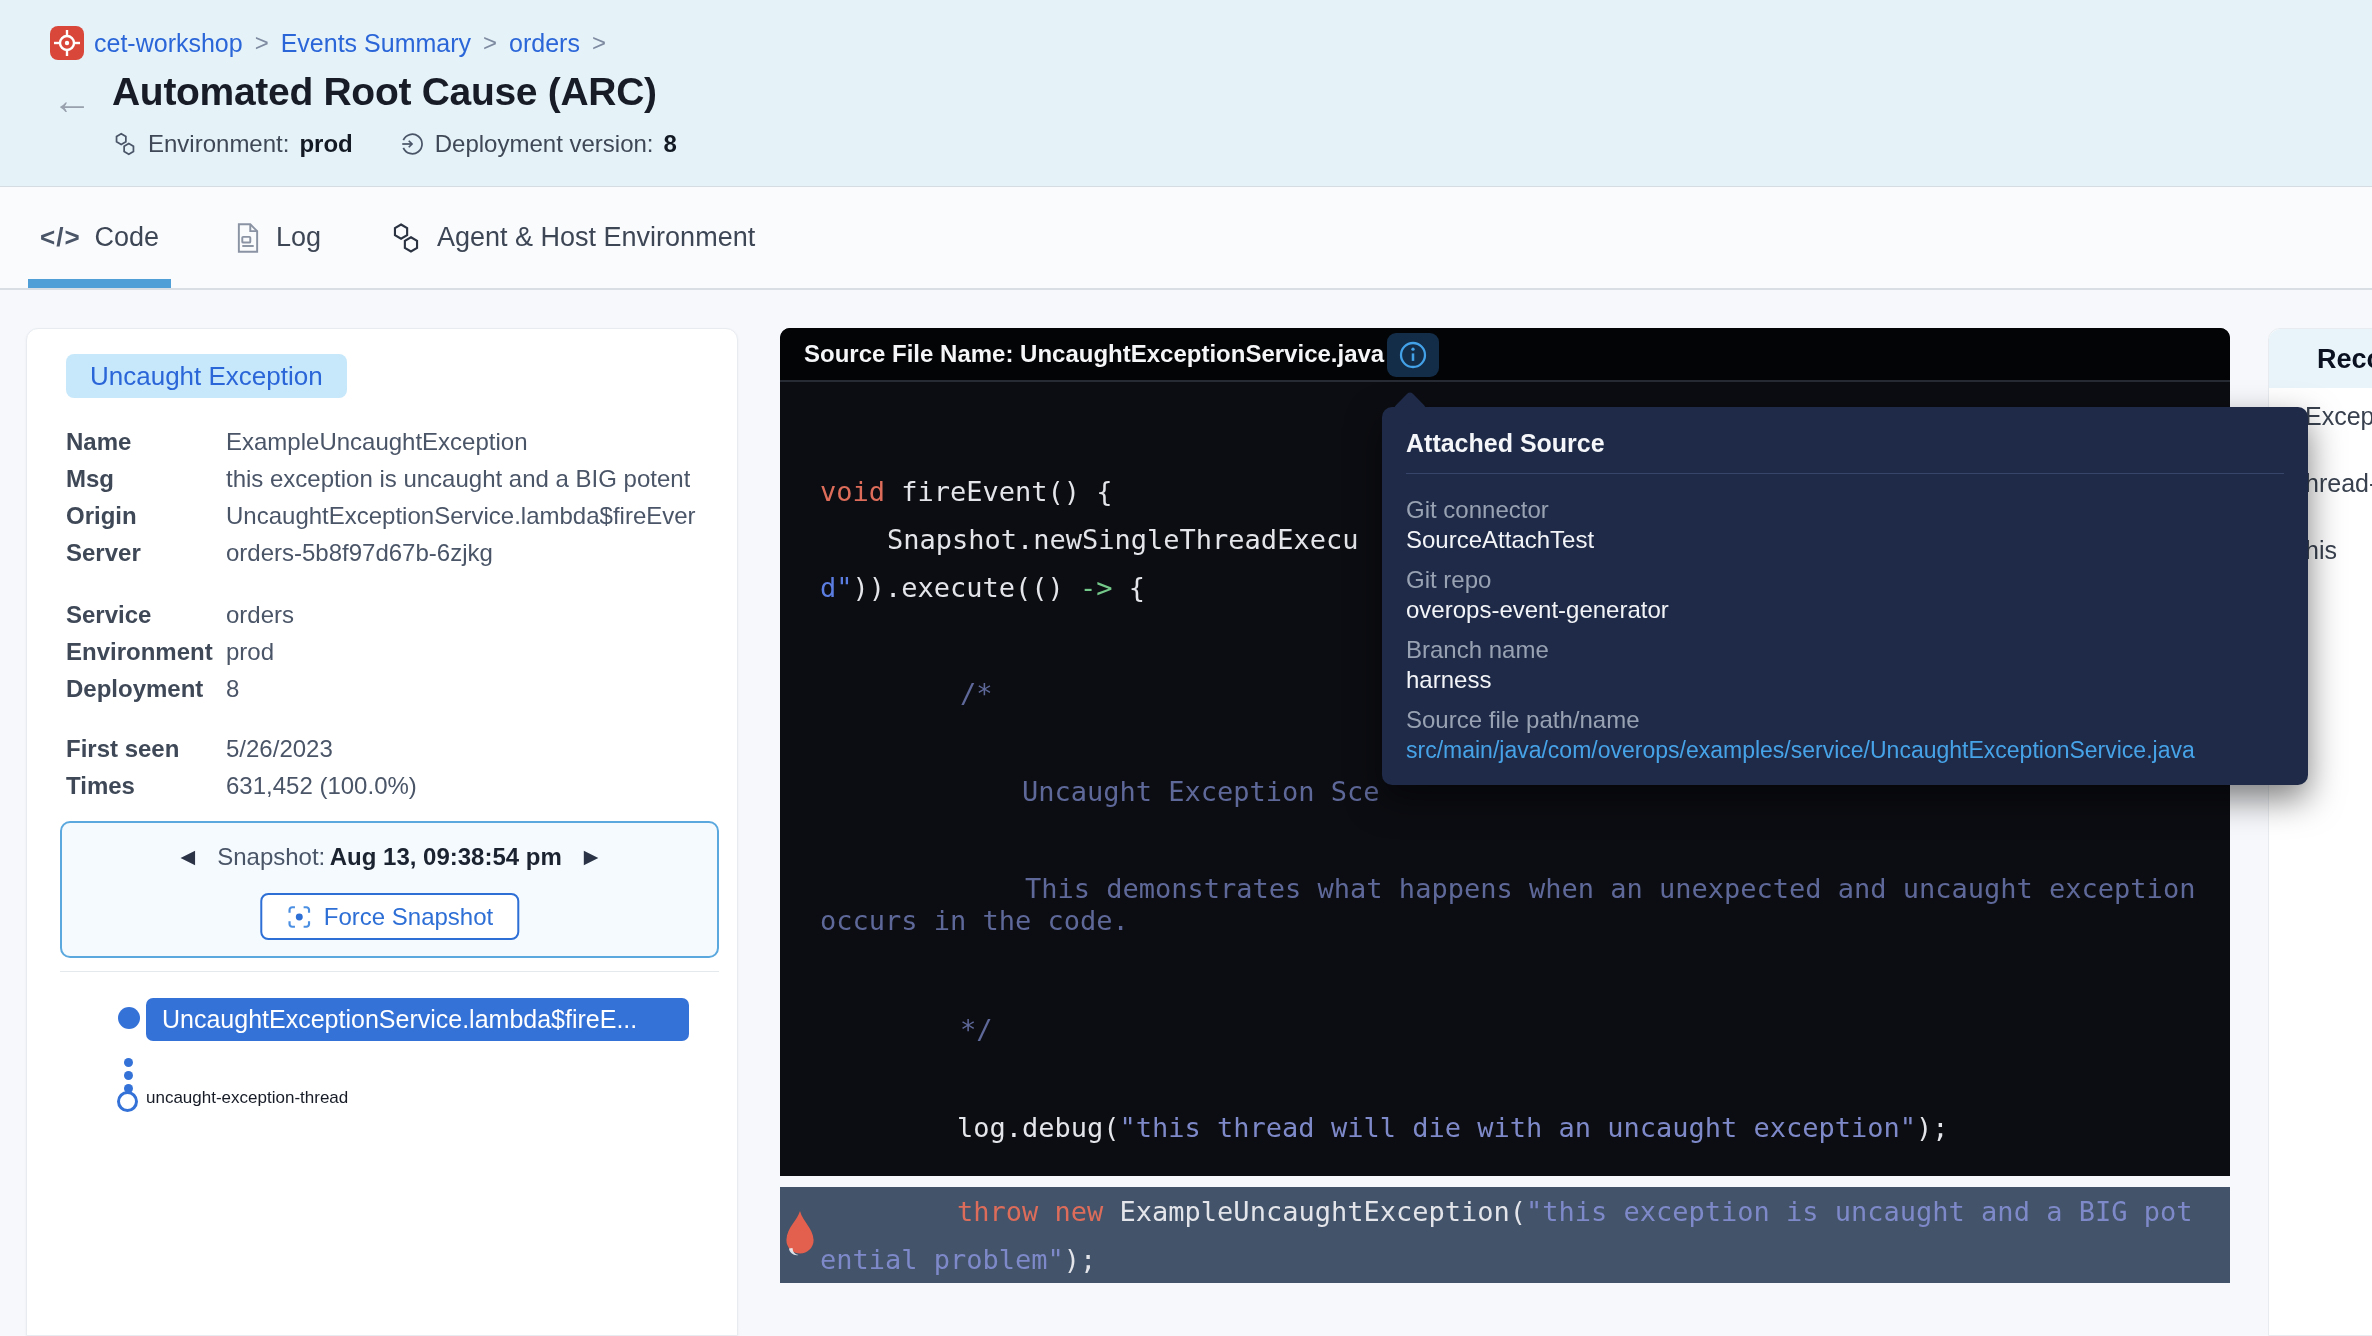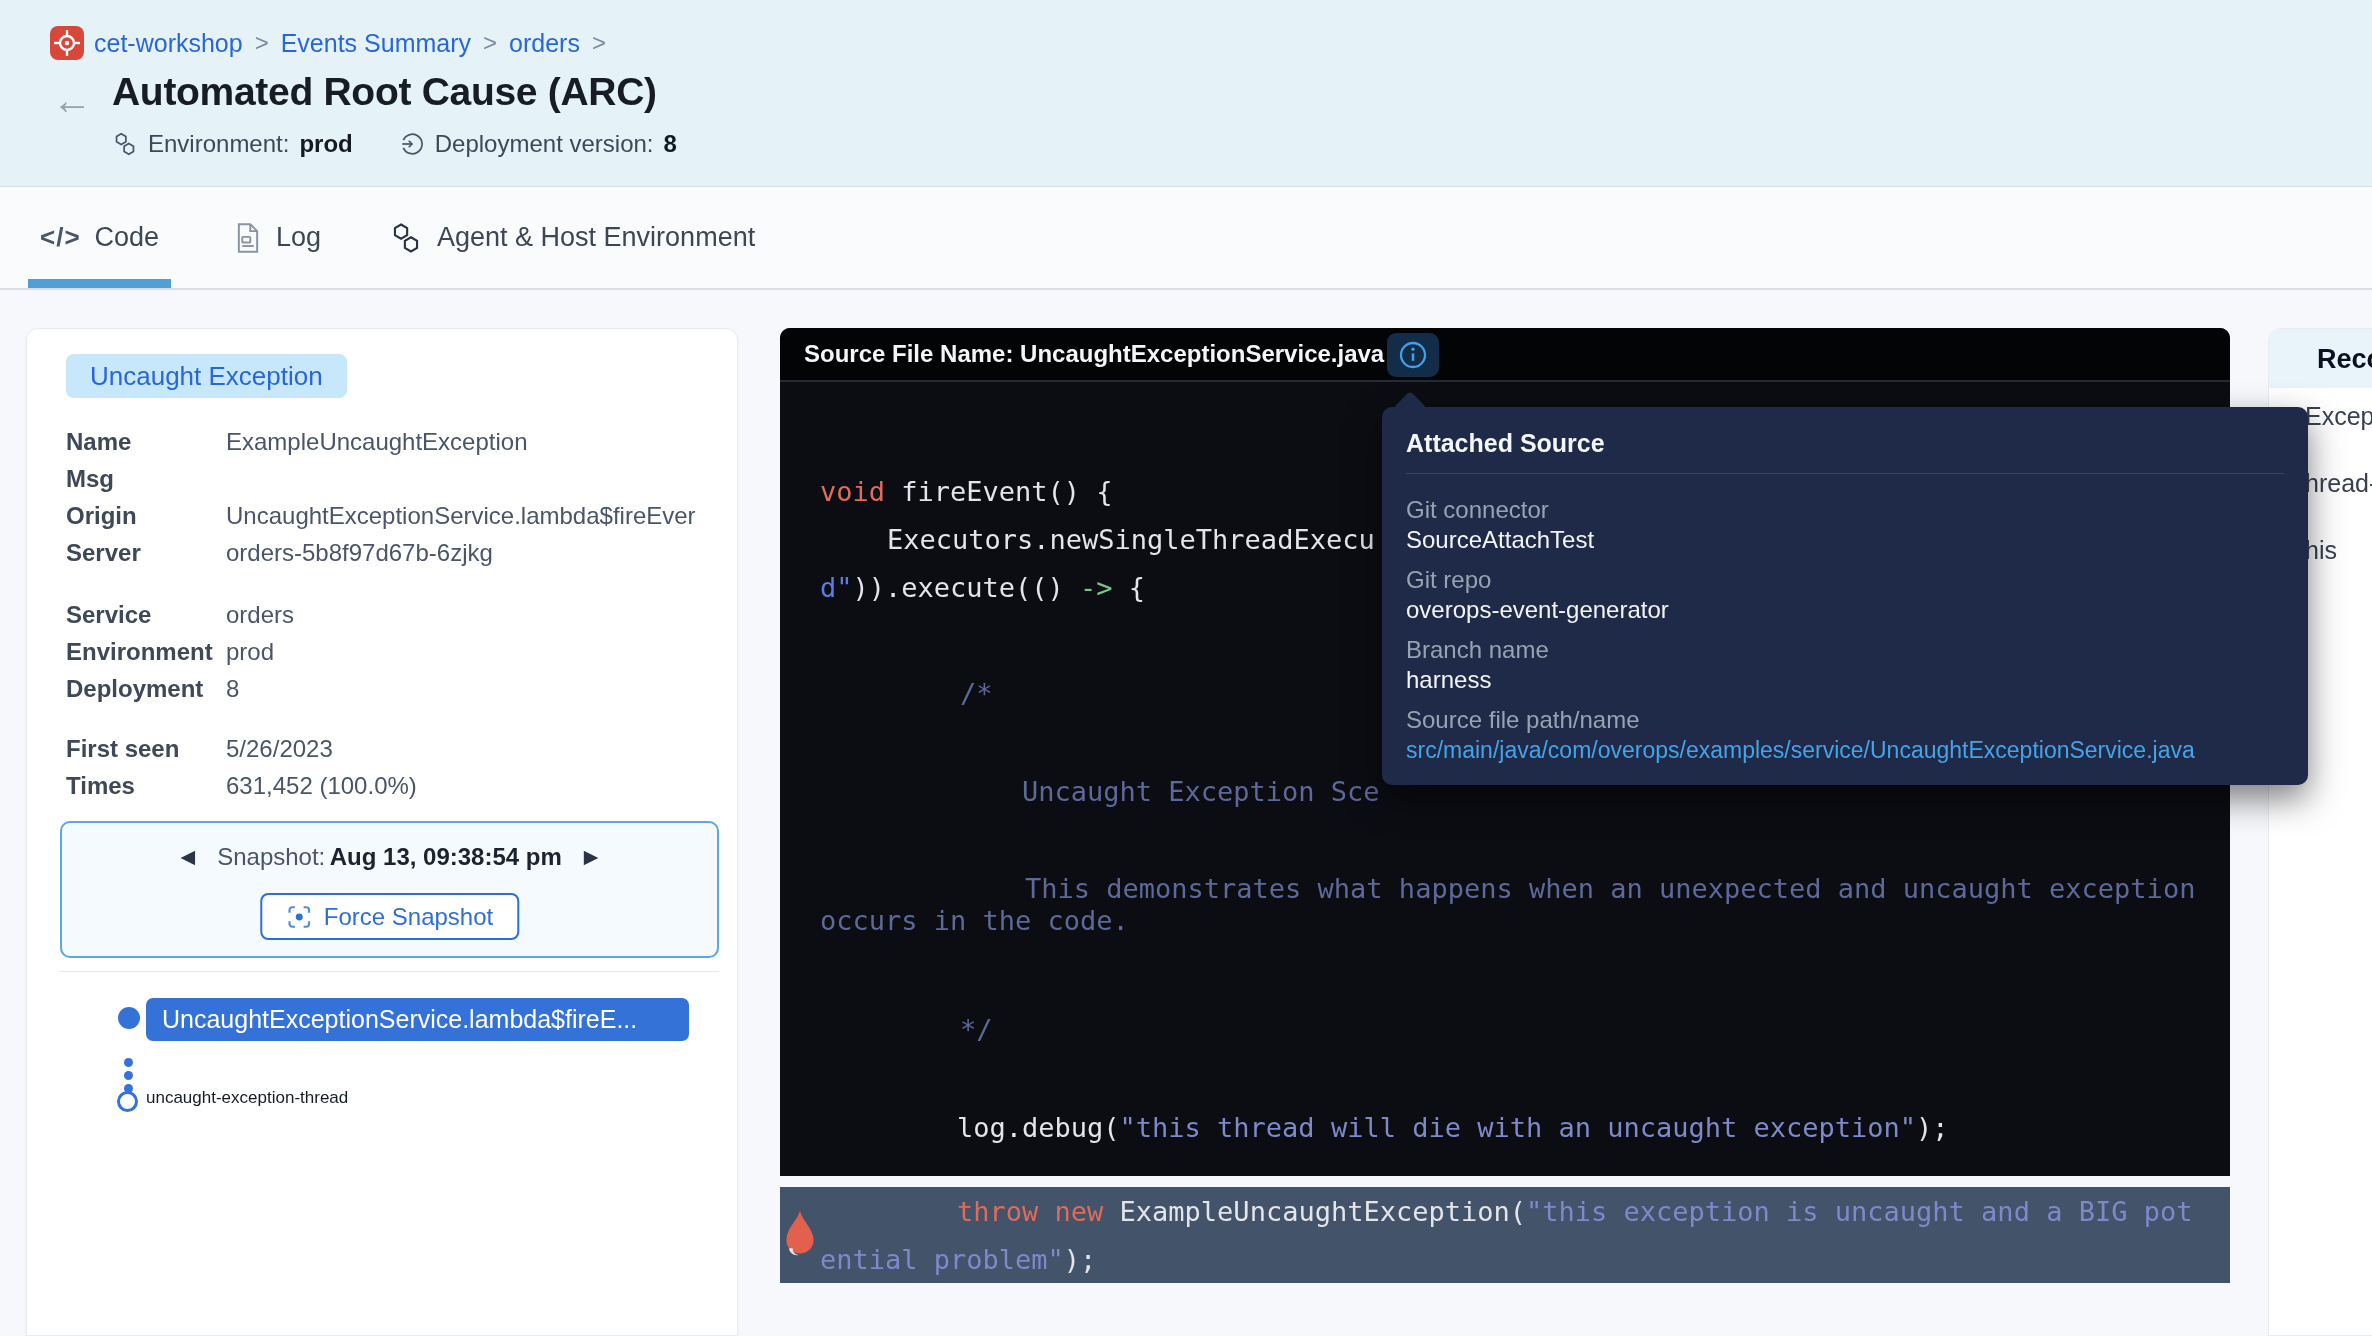--- a/index.html
+++ b/index.html
@@ -163,20 +163,21 @@
   <div class="card">
     <div class="badge">Uncaught Exception</div>
 
     <div class="grp" style="top:94px;">
         <div class="drow">
           <div class="dlabel">Name</div>
           <div class="dvalue">ExampleUncaughtException</div>
         </div>
         <div class="drow">
           <div class="dlabel">Msg</div>
+          <div class="dvalue">this exception is uncaught and a BIG potent</div>
         </div>
         <div class="drow">
           <div class="dlabel">Origin</div>
           <div class="dvalue">UncaughtExceptionService.lambda$fireEver</div>
         </div>
         <div class="drow">
           <div class="dlabel">Server</div>
           <div class="dvalue">orders-5b8f97d67b-6zjkg</div>
         </div>
       </div>
@@ -247,21 +248,21 @@
           <circle cx="12" cy="12" r="9" fill="none" stroke="#43a1e8" stroke-width="1.7"></circle>
           <line x1="12" y1="10.8" x2="12" y2="16.4" stroke="#43a1e8" stroke-width="1.9"></line>
           <circle cx="12" cy="7.6" r="1.25" fill="#43a1e8"></circle>
         </svg>
       </div>
     </div>
     <div class="codebody">
       <div class="hl-band" id="hl-band" style="top: 805px; height: 96px;"></div>
       <div id="code-lines">
           <div class="code-line" style="top: 95px; left: 40px;"><span class="kw">void</span><span class="pl"> fireEvent() {</span></div>
-          <div class="code-line" style="top: 143px; left: 107px;"><span class="pl">Executors.newSingleThreadExecu</span></div>
+          <div class="code-line" style="top: 143px; left: 107px;"><span class="pl">Snapshot.newSingleThreadExecu</span></div>
           <div class="code-line" style="top: 191px; left: 40px;"><span class="strb">d"</span><span class="pl">)).execute(() </span><span class="grn">-&gt;</span><span class="pl"> {</span></div>
           <div class="code-line" style="top: 297px; left: 180px;"><span class="cmt">/*</span></div>
           <div class="code-line" style="top: 395px; left: 242px;"><span class="cmt">Uncaught Exception Sce</span></div>
           <div class="code-line" style="top: 492px; left: 245px;"><span class="cmt">This demonstrates what happens when an unexpected and uncaught exception</span></div>
           <div class="code-line" style="top: 524px; left: 40px;"><span class="cmt">occurs in the code.</span></div>
           <div class="code-line" style="top: 633px; left: 180px;"><span class="cmt">*/</span></div>
           <div class="code-line" style="top: 731px; left: 177px;"><span class="pl">log.debug(</span><span class="str">"this thread will die with an uncaught exception"</span><span class="pl">);</span></div>
           <div class="code-line" style="top: 815px; left: 177px;"><span class="kw">throw</span><span class="pl"> </span><span class="kw">new</span><span class="pl"> ExampleUncaughtException(</span><span class="str">"this exception is uncaught and a BIG pot</span></div>
           <div class="code-line" style="top: 863px; left: 40px;"><span class="str">ential problem"</span><span class="pl">);</span></div>
         </div>

